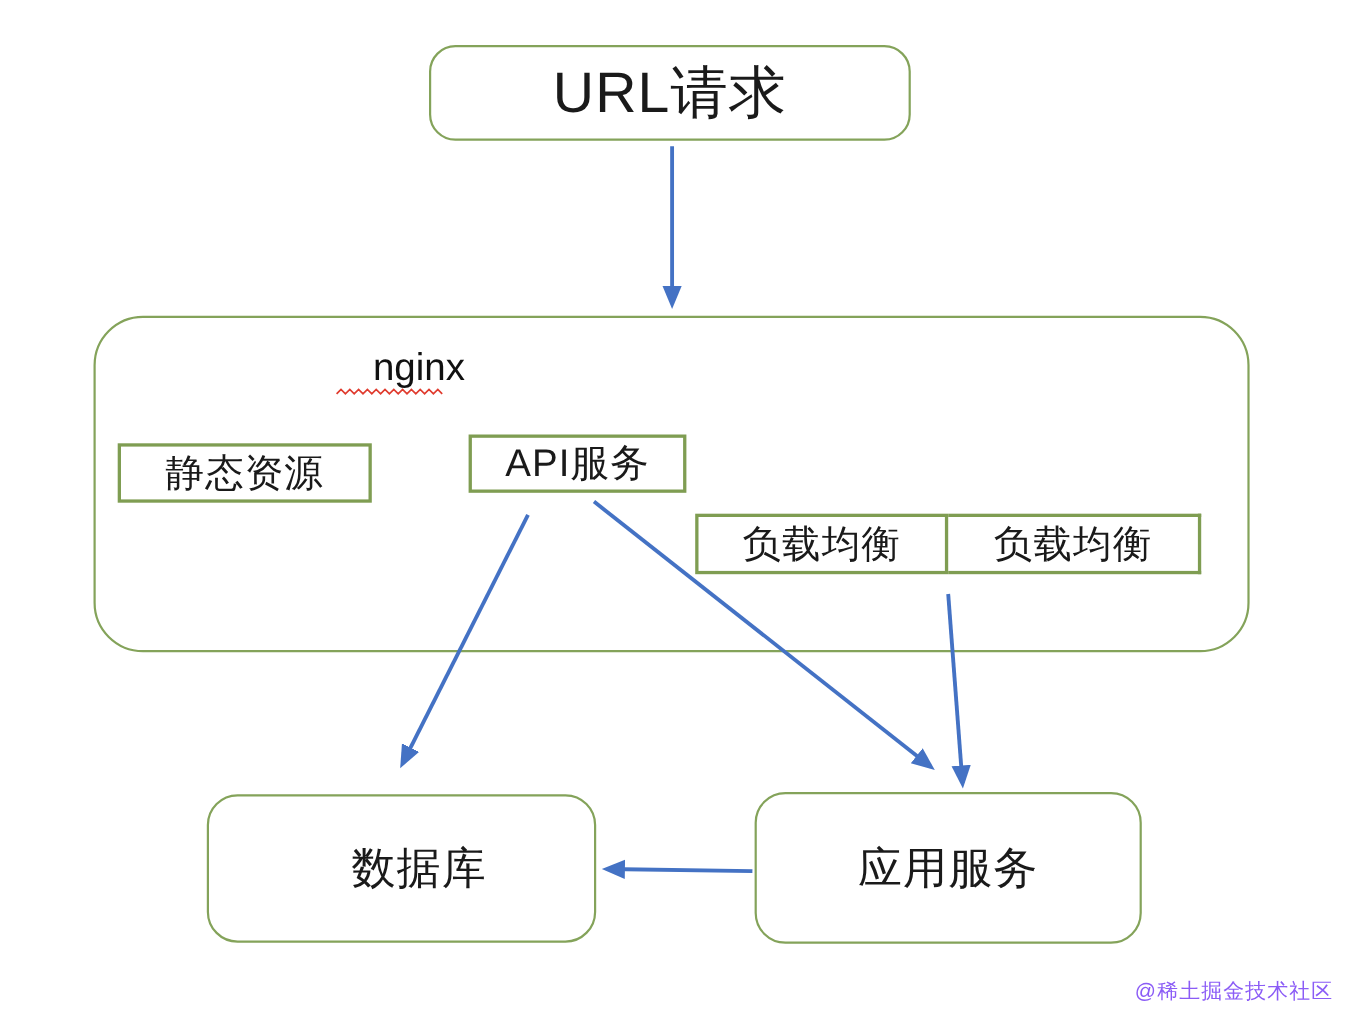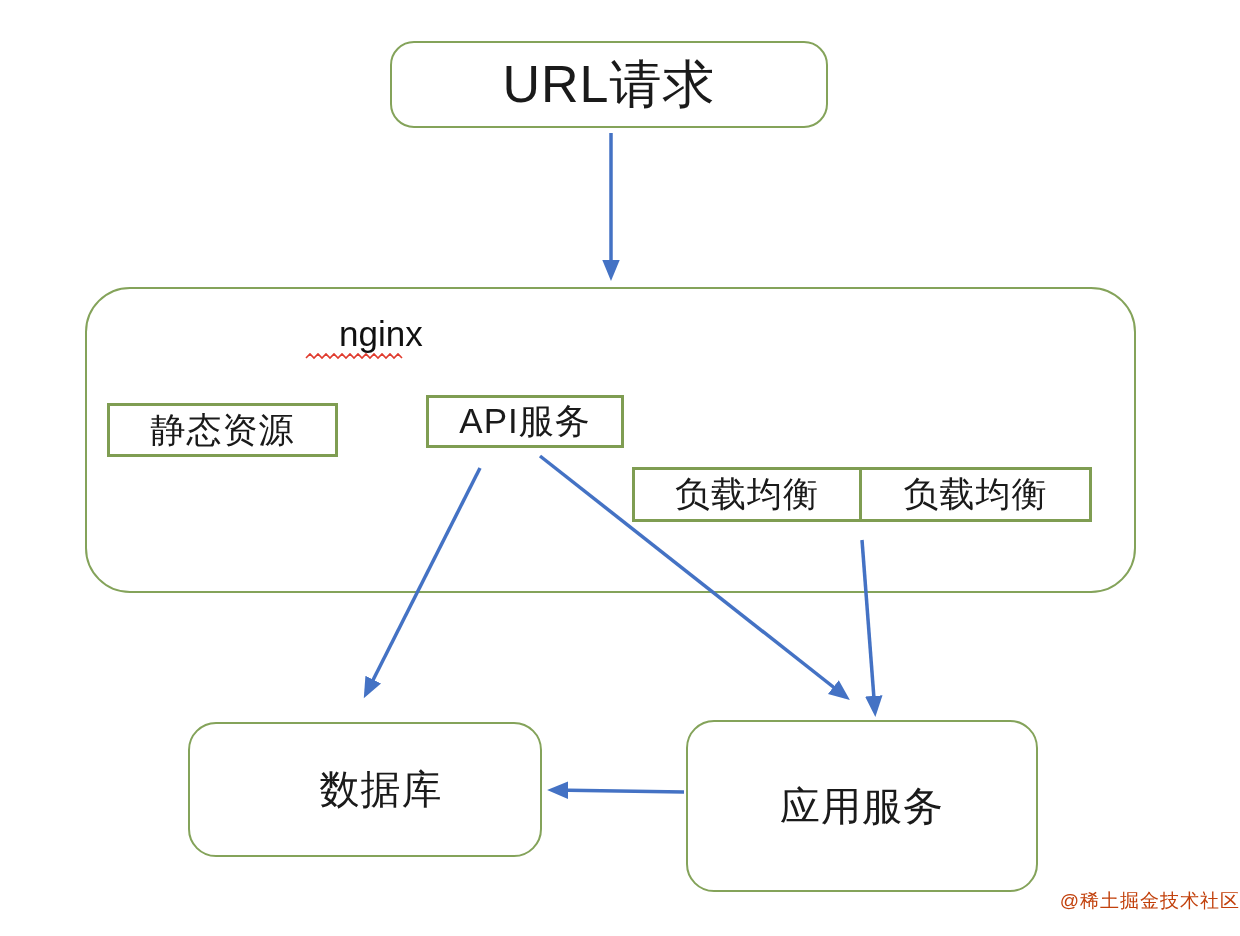--- a/index.html
+++ b/index.html
@@ -41,27 +41,27 @@
   }
   .cell {
     flex: 1 1 50%;
     border: 3px solid #7f9d52;
     display: flex; align-items: center; justify-content: center;
     font-size: 35px; box-sizing: border-box; letter-spacing: 1px;
   }
   .cell + .cell { border-left: none; }
 
   #box-database { left: 188px; top: 722px; width: 354px; height: 135px; font-size: 40px; border-radius: 28px; padding-left: 32px; }
-  #box-app-service { left: 686px; top: 720px; width: 352px; height: 172px; font-size: 40px; border-radius: 28px; }
+  #box-app-service { left: 686px; top: 720px; width: 352px; height: 138px; font-size: 40px; border-radius: 28px; }
 
   #arrow-layer { position: absolute; left: 0; top: 0; width: 1240px; height: 936px; pointer-events: none; }
 
   #watermark {
-    position: absolute; right: 0; top: 888px;
-    font-size: 19px; color: #c2410c; letter-spacing: 1px;
+    position: absolute; right: 28px; top: 888px;
+    font-size: 19px; color: #8b5cf6; letter-spacing: 1px;
   }
 </style>
 </head>
 <body>
 
 <div id="canvas">
 
   <div class="shape rounded" id="box-url-request">
     <span>URL请求</span>
   </div>

